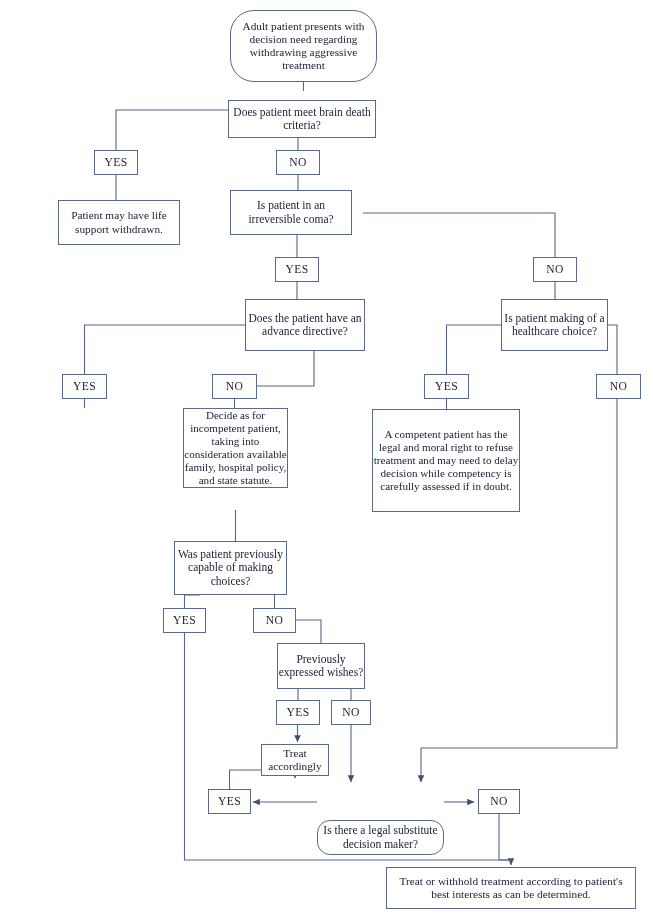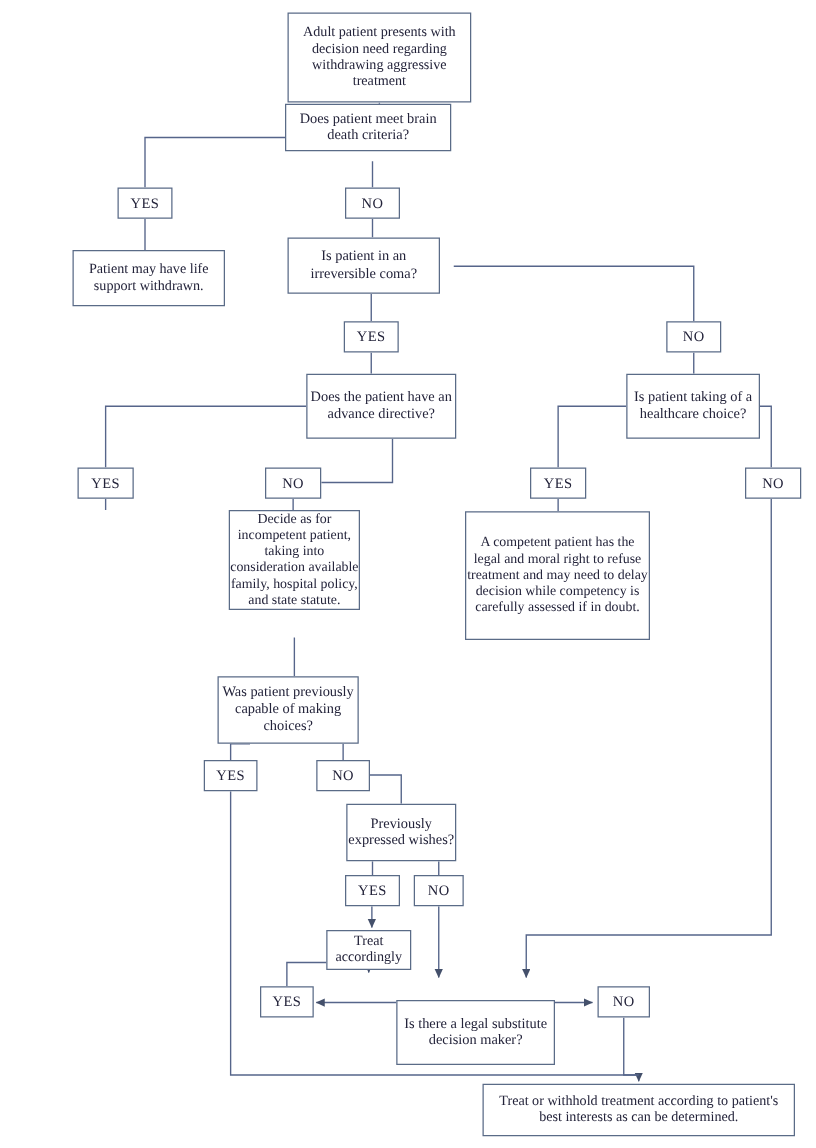--- a/index.html
+++ b/index.html
@@ -84,39 +84,39 @@
       <path d="M229.5,789 L229.5,770 L295,770 L295,778" marker-end="url(#arw)"></path>
 
       <path d="M444,802 L474,802" marker-end="url(#arw)"></path>
 
       <path d="M499,814 L499,860 L511,860 L511,865" marker-end="url(#arw)"></path>
 
       <path d="M184.5,633 L184.5,860 L511,860"></path>
     </g>
   </svg>
 
-  <div class="node stmt" style="left:230px;top:10px;width:147px;height:72px;">Adult patient presents with decision need regarding withdrawing aggressive treatment</div>
+  <div class="node stmt" style="left:230px;top:10px;width:147px;height:72px;border-radius:24px;">Adult patient presents with decision need regarding withdrawing aggressive treatment</div>
 
-  <div class="node decision" style="left:228px;top:83px;width:133px;height:38px;">Does patient meet brain death criteria?</div>
+  <div class="node decision" style="left:228px;top:100px;width:148px;height:38px;">Does patient meet brain death criteria?</div>
 
   <div class="node ans" style="left:94px;top:150px;width:44px;height:25px;">YES</div>
 
   <div class="node ans" style="left:276px;top:150px;width:44px;height:25px;">NO</div>
 
   <div class="node stmt" style="left:58px;top:200px;width:122px;height:45px;">Patient may have life support withdrawn.</div>
 
   <div class="node decision" style="left:230px;top:190px;width:122px;height:45px;">Is patient in an irreversible coma?</div>
 
   <div class="node ans" style="left:275px;top:257px;width:44px;height:25px;">YES</div>
 
   <div class="node ans" style="left:533px;top:257px;width:44px;height:25px;">NO</div>
 
   <div class="node decision" style="left:245px;top:299px;width:120px;height:52px;">Does the patient have an advance directive?</div>
 
-  <div class="node decision" style="left:501px;top:299px;width:107px;height:52px;">Is patient taking of a healthcare choice?</div>
+  <div class="node decision" style="left:501px;top:299px;width:107px;height:52px;">Is patient making of a healthcare choice?</div>
 
   <div class="node ans" style="left:62px;top:374px;width:45px;height:25px;">YES</div>
 
   <div class="node ans" style="left:212px;top:374px;width:45px;height:25px;">NO</div>
 
   <div class="node ans" style="left:424px;top:374px;width:45px;height:25px;">YES</div>
 
   <div class="node ans" style="left:596px;top:374px;width:45px;height:25px;">NO</div>
 
 
@@ -131,21 +131,21 @@
   <div class="node ans" style="left:253px;top:608px;width:43px;height:25px;">NO</div>
 
   <div class="node decision" style="left:277px;top:643px;width:88px;height:46px;">Previously expressed wishes?</div>
 
   <div class="node ans" style="left:276px;top:700px;width:44px;height:25px;">YES</div>
 
   <div class="node ans" style="left:331px;top:700px;width:40px;height:25px;">NO</div>
 
   <div class="node stmt" style="left:261px;top:744px;width:68px;height:32px;">Treat accordingly</div>
 
-  <div class="node decision" style="left:317px;top:800px;width:127px;height:52px;">Is there a legal substitute decision maker?</div>
+  <div class="node decision" style="left:317px;top:820px;width:127px;height:35px;border-radius:13px;">Is there a legal substitute decision maker?</div>
 
   <div class="node ans" style="left:208px;top:789px;width:43px;height:25px;">YES</div>
 
   <div class="node ans" style="left:478px;top:789px;width:42px;height:25px;">NO</div>
 
   <div class="node stmt" style="left:386px;top:867px;width:250px;height:42px;">Treat or withhold treatment according to patient's best interests as can be determined.</div>
 
 </div>
 
 </body></html>

